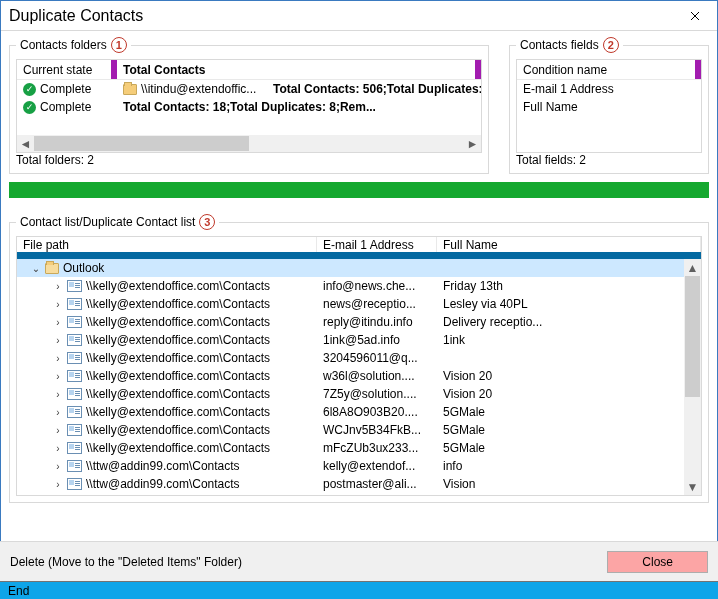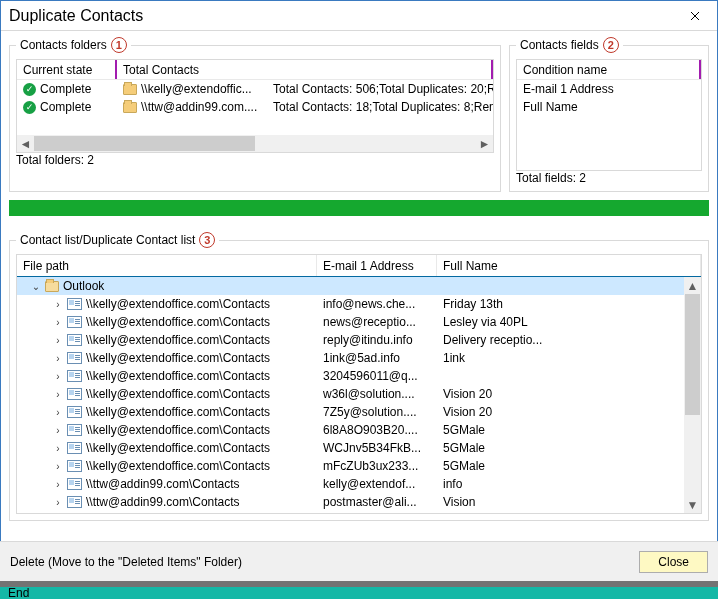--- a/index.html
+++ b/index.html
@@ -1,68 +1,68 @@
 <!DOCTYPE html>
 <html><head>
 <meta charset="utf-8">
 <style>
   * { box-sizing: border-box; margin: 0; padding: 0; font-family: "Segoe UI", Tahoma, sans-serif; font-size: 12px; }
   body { background: #fff; width: 718px; height: 599px; overflow: hidden; border: 1px solid #3a7ac0; }
   .titlebar { height: 30px; display: flex; align-items: center; justify-content: space-between; padding: 0 0 0 8px; border-bottom: 1px solid #d9d9d9; }
   .titlebar .title { font-size: 16px; }
   .titlebar .close { width: 44px; height: 30px; display: flex; align-items: center; justify-content: center; cursor: default; }
   .content { padding: 6px 8px 0 8px; }
-  .row1 { display: flex; gap: 8px; }
+  .row1 { display: flex; gap: 20px; }
   fieldset { border: 1px solid #d9d9d9; padding: 6px 6px 6px 6px; position: relative; }
   legend { padding: 0 4px; font-size: 12px; display: flex; align-items: center; gap: 4px; }
   .badge { display: inline-flex; width: 16px; height: 16px; border-radius: 50%; border: 1px solid #c0392b; color: #c0392b; background: #fff; align-items: center; justify-content: center; font-size: 11px; font-weight: bold; }
   .folders { flex: 1; }
   .fields { width: 200px; }
   .list { background: #fff; border: 1px solid #d9d9d9; height: 94px; overflow: hidden; position: relative; }
   .list-head { display: flex; height: 20px; background: #fff; border-bottom: 1px solid #e9e9e9; align-items: center; }
-  .list-head > div { padding: 0 6px; font-size: 12px; white-space: nowrap; overflow: hidden; text-overflow: ellipsis; border-right: 2px solid #a21caf; height: 100%; display: flex; align-items: center; }
+  .list-head > div { padding: 0 6px; font-size: 12px; white-space: nowrap; overflow: hidden; text-overflow: ellipsis; border-right: 6px solid #a21caf; height: 100%; display: flex; align-items: center; }
   .list-body { position: absolute; top: 20px; left: 0; right: 0; bottom: 17px; overflow: hidden; }
   .lrow { display: flex; align-items: center; height: 18px; }
   .lrow > div { padding: 0 6px; white-space: nowrap; overflow: hidden; text-overflow: ellipsis; display: flex; align-items: center; gap: 4px; }
   .check { display: inline-flex; width: 13px; height: 13px; border-radius: 50%; background: #17a044; align-items: center; justify-content: center; color: #fff; font-size: 9px; }
   .folder-icon { width: 14px; height: 11px; background: #f5cd7a; border: 1px solid #c9a85a; border-radius: 1px; position: relative; display: inline-block; }
   .folder-icon::before { content: ""; position: absolute; top: -3px; left: 0; width: 6px; height: 3px; background: #f5cd7a; border: 1px solid #c9a85a; border-bottom: none; }
   .hscroll { position: absolute; bottom: 0; left: 0; right: 0; height: 17px; background: #f0f0f0; display: flex; align-items: center; }
   .hscroll .arrow { width: 17px; height: 17px; display: flex; align-items: center; justify-content: center; color: #606060; }
   .hscroll .track { flex: 1; height: 17px; position: relative; }
   .hscroll .thumb { position: absolute; left: 0; top: 1px; height: 15px; width: 50%; background: #cdcdcd; }
   .summary { margin-top: 0; font-size: 12px; }
   .greenbar { margin-top: 8px; height: 16px; background: #15a82f; }
   .main-fs { margin-top: 16px; border: 1px solid #d9d9d9; padding: 6px; position: relative; }
   .mainlist { border: 1px solid #d9d9d9; height: 260px; position: relative; overflow: hidden; background: #fff; }
-  .mhead { display: flex; height: 22px; align-items: stretch; border-bottom: 1px solid #0369a1; }
+  .mhead { display: flex; height: 22px; align-items: stretch; border-bottom: 7px solid #0369a1; }
   .mhead > div { padding: 0 6px; border-right: 1px solid #e9e9e9; display: flex; align-items: center; }
   .mbody { position: absolute; top: 22px; left: 0; right: 17px; bottom: 0; overflow: hidden; }
   .mscroll { position: absolute; top: 22px; right: 0; width: 17px; bottom: 0; background: #f0f0f0; display: flex; flex-direction: column; }
   .mscroll .arrow { height: 17px; display: flex; align-items: center; justify-content: center; color: #606060; }
   .mscroll .track { flex: 1; position: relative; }
   .mscroll .thumb { position: absolute; top: 0; left: 1px; right: 1px; height: 60%; background: #cdcdcd; }
   .mrow { display: flex; align-items: center; height: 18px; }
   .mrow.selected { background: #cde8ff; }
   .mrow > div { padding: 0 6px; white-space: nowrap; overflow: hidden; text-overflow: ellipsis; display: flex; align-items: center; gap: 4px; }
   .expander { display: inline-block; width: 10px; color: #404040; font-size: 10px; text-align: center; }
   .card-icon { width: 15px; height: 12px; border: 1px solid #6a8fb3; background: #fff; display: inline-block; position: relative; }
   .card-icon::before { content:""; position: absolute; left: 1px; top: 1px; width: 5px; height: 5px; background: #b7d4ef; }
   .card-icon::after { content:""; position: absolute; right: 1px; top: 2px; width: 5px; height: 1px; background: #6a8fb3; box-shadow: 0 2px 0 #6a8fb3, 0 4px 0 #6a8fb3; }
   .fields .list-head > div { flex: 1; }
   .fields .lrow > div { flex: 1; }
   .c-state { width: 100px; }
   .c-file { width: 150px; }
-  .c-total { flex: 1; }
+  .c-total { flex: 1; font-weight: bold; }
   .c-path { width: 300px; }
   .c-email { width: 120px; }
   .c-name { flex: 1; }
   .footer { position: absolute; left: 0; right: 0; bottom: 18px; height: 40px; border-top: 1px solid #d9d9d9; display: flex; align-items: center; justify-content: space-between; padding: 0 10px; background: #f0f0f0; }
-  .footer2 { position: absolute; left: 0; right: 0; bottom: 0; height: 18px; padding: 0 8px; display: flex; align-items: center; background: #14b8a6; border-top: 6px solid #737373; }
-  button.close-btn { padding: 3px 18px; border: 1px solid #adadad; background: #fef9c3; cursor: default; }
+  .footer2 { position: absolute; left: 0; right: 0; bottom: 0; height: 18px; padding: 0 8px; display: flex; align-items: center; background: #0ea5e9; border-top: 1px solid #737373; }
+  button.close-btn { padding: 3px 34px; border: 1px solid #adadad; background: #fca5a5; cursor: default; }
   .indent1 { padding-left: 14px !important; }
   .indent2 { padding-left: 36px !important; }
   .folder-icon.open { background: #f7dc9d; }
 </style>
 </head>
 <body>
 
 <div class="titlebar">
   <span class="title">Duplicate Contacts</span>
   <div class="close">
@@ -85,53 +85,49 @@
           <div class="c-total">Total Contacts</div>
         </div>
         <div class="list-body" id="folders-body">
             <div class="lrow">
               <div class="c-state">
                 <span class="check">✓</span>
                 <span>Complete</span>
               </div>
               <div class="c-file">
                 <span class="folder-icon"></span>
-                <span>\\kelly@extendoffic...</span>
+                <span>\\itindu@extendoffic...</span>
               </div>
               <div class="c-total">Total Contacts: 506;Total Duplicates: 20;R...</div>
             </div>
             <div class="lrow">
               <div class="c-state">
                 <span class="check">✓</span>
                 <span>Complete</span>
-              </div>
-              <div class="c-file">
-                <span class="folder-icon"></span>
-                <span>\\ttw@addin99.com....</span>
               </div>
               <div class="c-total">Total Contacts: 18;Total Duplicates: 8;Rem...</div>
             </div>
           </div>
         <div class="hscroll">
           <div class="arrow">◄</div>
           <div class="track">
               <div class="thumb"></div>
             </div>
           <div class="arrow">►</div>
         </div>
       </div>
       <div class="summary">Total folders:  2</div>
     </fieldset>
 
     <fieldset class="fields">
       <legend>
         <span>Contacts fields</span>
         <span class="badge">2</span>
       </legend>
-      <div class="list" style="height:112px;">
+      <div class="list" style="height:94px;">
         <div class="list-head">
           <div>Condition name</div>
         </div>
         <div class="list-body" id="fields-body" style="bottom:0">
             <div class="lrow">
               <div>E-mail 1 Address</div>
             </div>
             <div class="lrow">
               <div>Full Name</div>
             </div>

